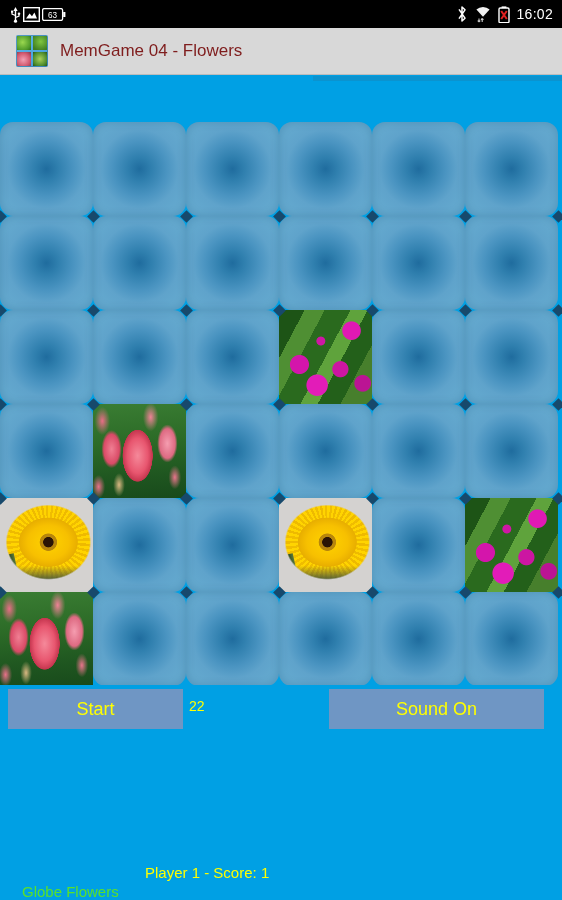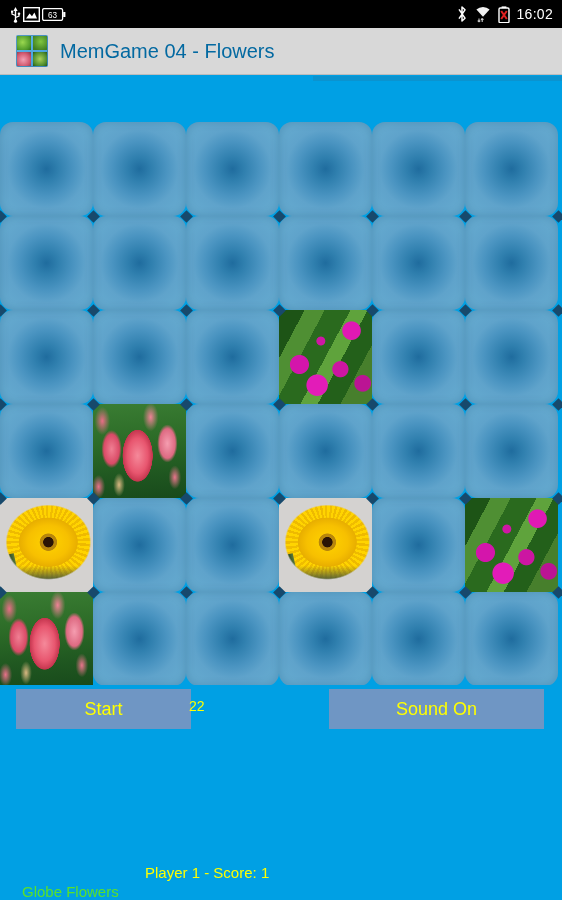--- a/index.html
+++ b/index.html
@@ -36,21 +36,21 @@
   }
   .app-icon i{ position:absolute; display:block; }
   .ai-a{ left:1px; top:1px; width:14px; height:14px;
     background:radial-gradient(circle at 40% 45%, #9ad84f 0%, #4f9a2a 70%, #2c6a18 100%); }
   .ai-b{ left:17px; top:1px; width:14px; height:14px;
     background:radial-gradient(circle at 55% 40%, #7fc63f 0%, #3f7f22 80%); }
   .ai-c{ left:1px; top:17px; width:14px; height:14px;
     background:radial-gradient(circle at 45% 55%, #f2a0b4 0%, #d2596f 60%, #7b3a4a 100%); }
   .ai-d{ left:17px; top:17px; width:14px; height:14px;
     background:radial-gradient(circle at 50% 50%, #a8d25a 0%, #4b8a2c 70%, #27541a 100%); }
-  .app-title{ font-size:20px; color:#0369a1; }
+  .app-title{ font-size:17px; color:#7f1d1d; }
 
   
   .scrollstrip{
     position:absolute; left:0; top:76px; width:562px; height:46px;
     background:#00a0e4;
   }
   .scrollstrip .track{
     position:absolute; right:0; top:0; width:249px; height:5px;
     background:#0b93cf;
   }
@@ -171,21 +171,21 @@
     background:#00a0e4;
   }
   .gbtn{
     position:absolute; top:4px; height:40px;
     background:#6f96c4;
     color:#ffff00; font-size:18px;
     display:flex; align-items:center; justify-content:center;
     border:none;
     font-family:"Liberation Sans", sans-serif;
   }
-  .btn-start{ left:8px; width:175px;margin-left:8px; }
+  .btn-start{ left:8px; width:175px; }
   .btn-sound{ left:329px; width:215px; }
   .counter{
     position:absolute; left:189px; top:13px;
     color:#ffff00; font-size:14px;
   }
 
   
   .info{
     position:absolute; left:0; top:733px; width:562px; height:167px;
     background:#00a0e4;

